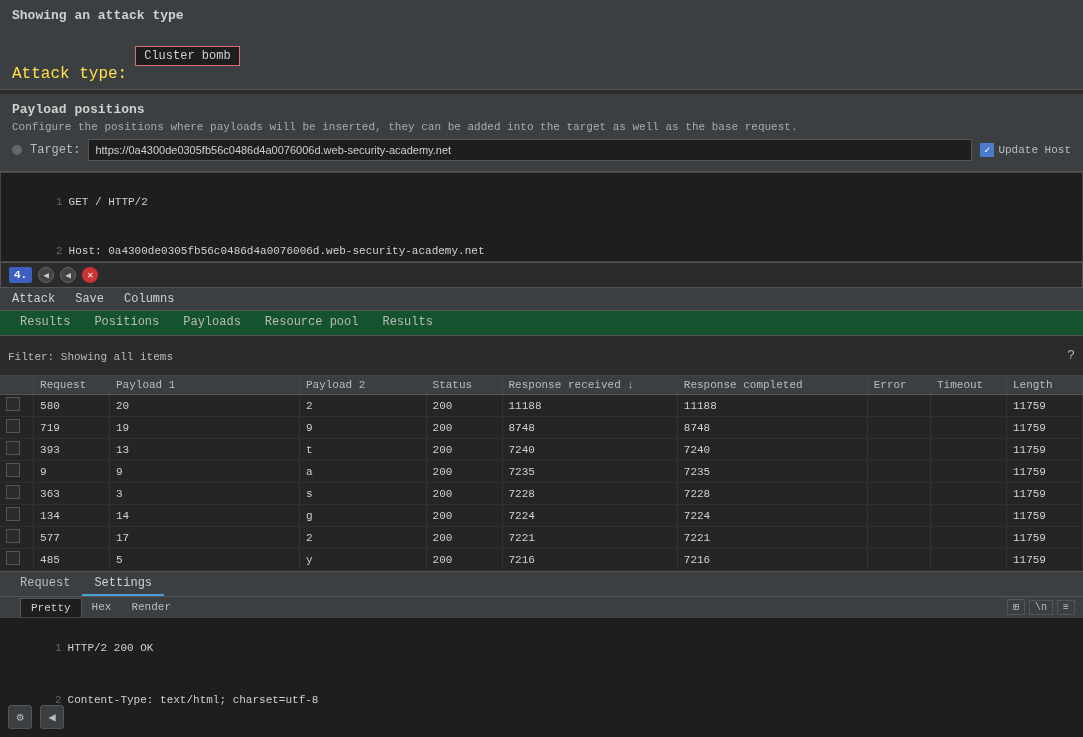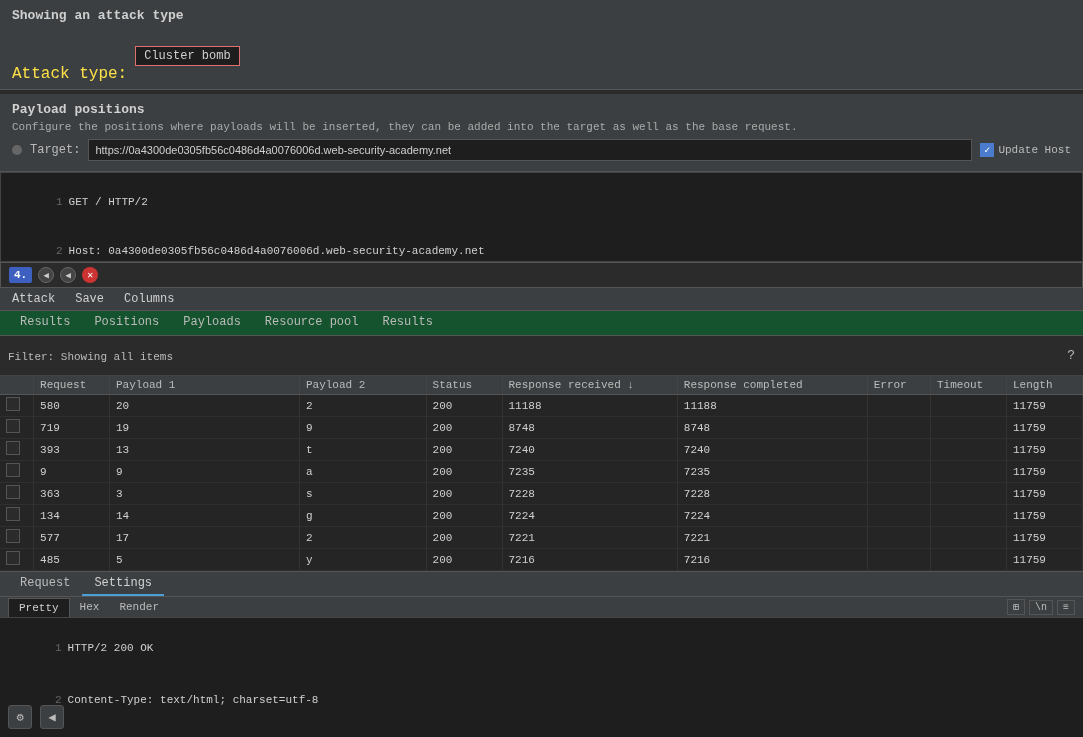--- a/index.html
+++ b/index.html
@@ -569,21 +569,21 @@
         </tbody>
     </table>
   </div>
 
   <div class="bottom-tabs">
     <div class="bottom-tab">Request</div>
     <div class="bottom-tab active">Settings</div>
   </div>
 
   <div class="response-tabs-row">
-    <div style="display:flex; padding: 0 8px;">
+    <div style="display:flex; padding: 0 0; margin-left: 20px;">
       <div class="response-tab active">Pretty</div>
       <div class="response-tab">Hex</div>
       <div class="response-tab">Render</div>
     </div>
     <div class="response-actions">
       <span class="action-btn">⊞</span>
       <span class="action-btn">\n</span>
       <span class="action-btn">≡</span>
     </div>
   </div>

